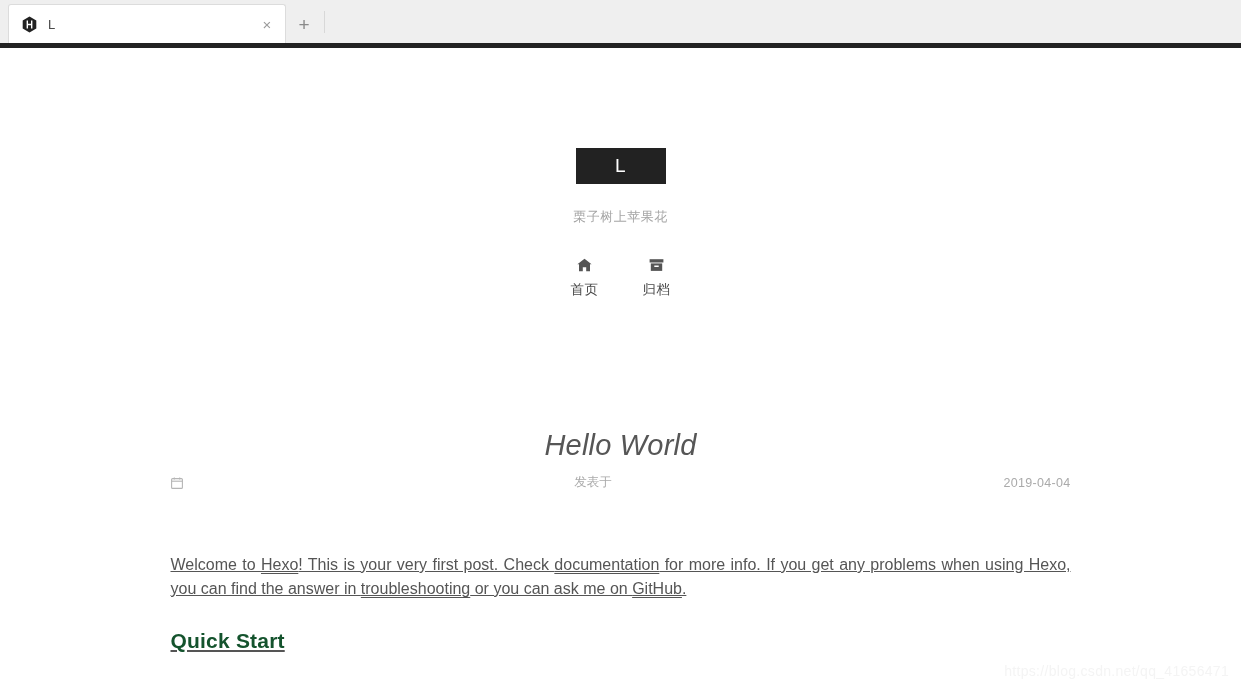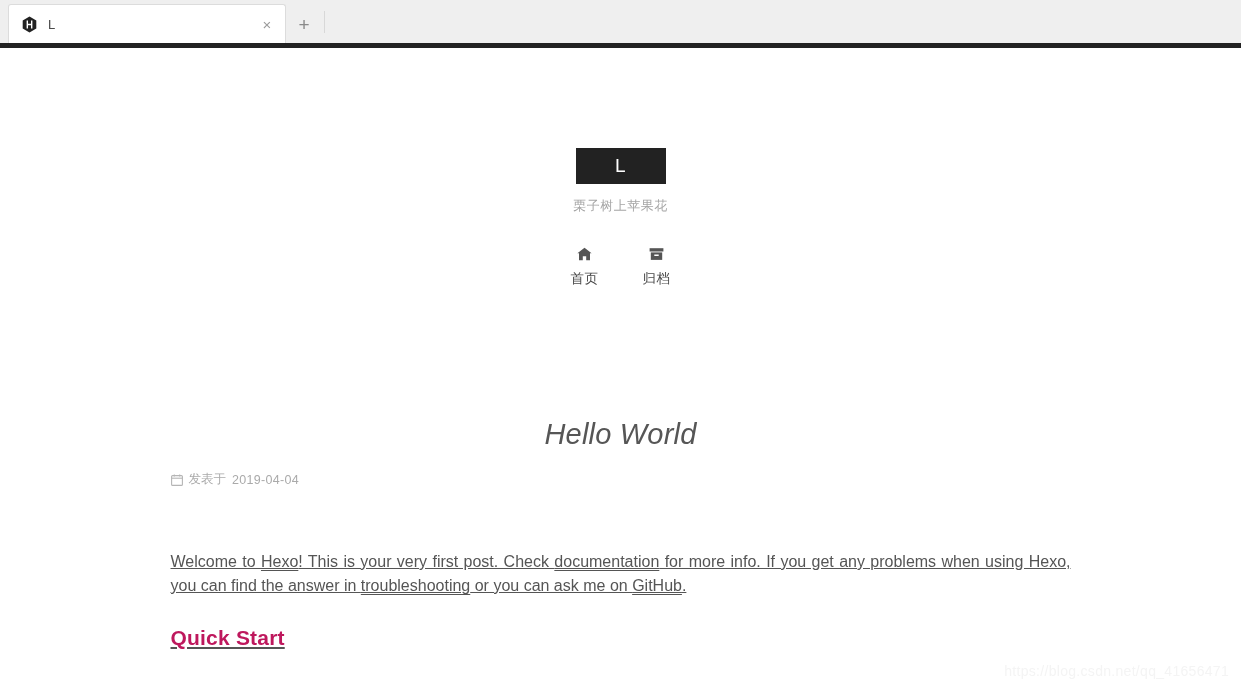--- a/index.html
+++ b/index.html
@@ -105,21 +105,21 @@
     width: 90px;
     height: 36px;
     line-height: 36px;
     background: #222222;
     color: #ffffff;
     font-size: 19px;
     font-weight: 400;
     letter-spacing: 0.5px;
   }
   .site-subtitle {
-    margin-top: 13px;
+    margin-top: 24px;
     font-size: 13px;
     color: #a6a6a6;
     letter-spacing: 0.5px;
   }
   .site-nav {
     margin-top: 30px;
     display: flex;
     justify-content: center;
     align-items: center;
     gap: 20px;
@@ -153,26 +153,26 @@
   .post-title {
     margin: 0;
     text-align: center;
     font-size: 29px;
     font-weight: 400;
     color: #565656;
     letter-spacing: 0.2px;
     font-style: italic;
   }
   .post-meta {
-    margin-top: 20px;
+    margin-top: 12px;
     text-align: center;
     font-size: 12.5px;
     color: #aaaaaa;
     display: flex;
-    justify-content: flex-start;
+    justify-content: space-between;
     align-items: center;
     gap: 6px;
   }
   .meta-icon { display: inline-flex; align-items: center; }
   .meta-date { letter-spacing: 0.3px; }
 
   .post-body {
     margin-top: 62px;
     font-size: 16px;
     line-height: 24px;
@@ -183,21 +183,21 @@
   .post-body p { margin: 0 0 16px 0; }
   .post-body a {
     color: #555555;
     text-decoration: underline;
     text-underline-offset: 3px;
   }
   .post-h2 {
     margin: 28px 0 0 0;
     font-size: 21px;
     font-weight: bold;
-    color: #be185d;
+    color: #14532d;
     letter-spacing: 0.2px;
   }
 
   
   .watermark {
     position: absolute;
     right: 12px;
     bottom: 14px;
     font-size: 14px;
     color: #f4f4f4;

